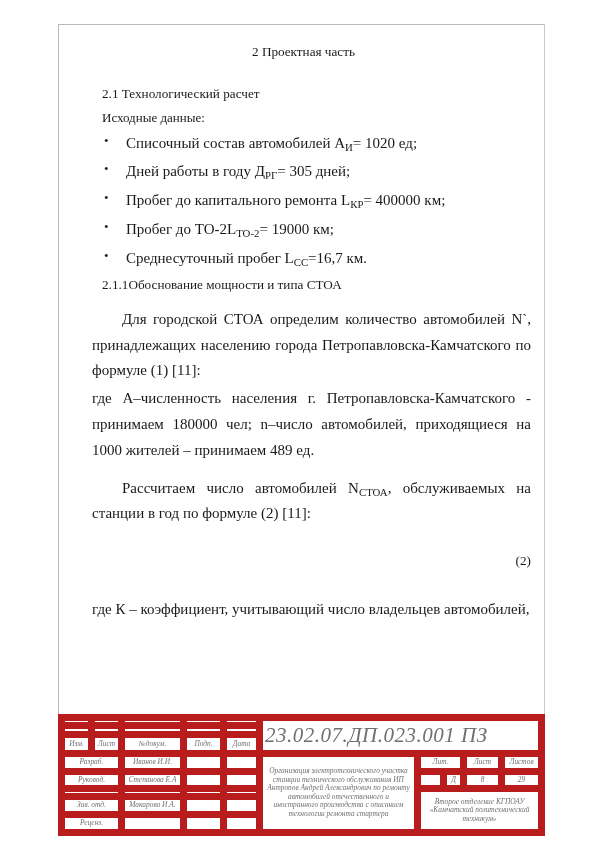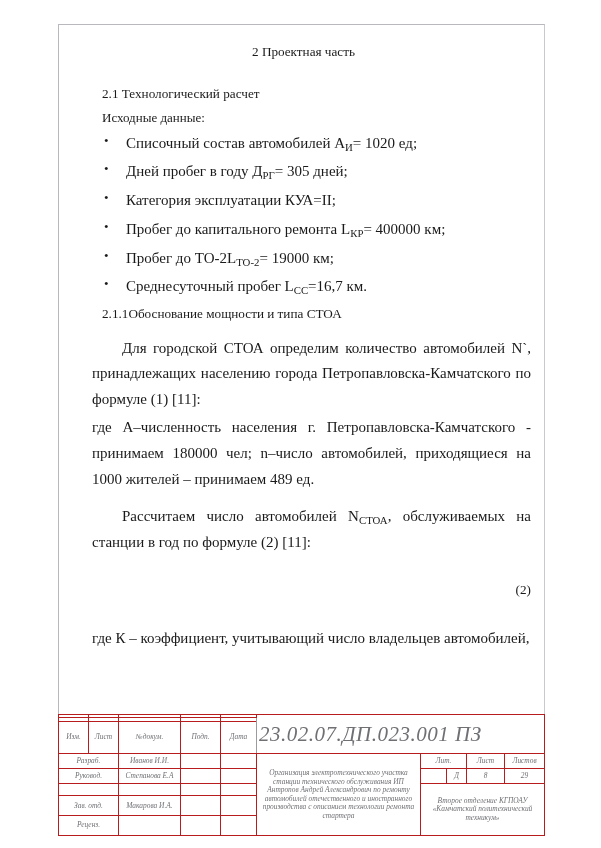--- a/index.html
+++ b/index.html
@@ -147,21 +147,21 @@
     font-style: italic;
     color: #6f7074;
   }
   .tb-table {
     width: 100%;
     height: 100%;
     border-collapse: collapse;
     table-layout: fixed;
   }
   .tb-table td {
-    border: 1px solid #b91c1c;
+    border: 7px solid #b91c1c;
     padding: 0 2px;
     font-size: 7.4px;
     line-height: 1.15;
     text-align: center;
     vertical-align: middle;
     font-style: italic;
     color: #6f7074;
     overflow: hidden;
     white-space: nowrap;
   }
@@ -207,22 +207,21 @@
   <div class="content">
 
     <div class="doc-title">2 Проектная часть</div>
 
     <div class="heading">2.1 Технологический расчет</div>
 
     <div class="plain-line">Исходные данные:</div>
 
     <ul class="params">
       <li><span>Списочный состав автомобилей А</span><sub>И</sub><span>= 1020 ед;</span></li>
-      <li><span>Дней пробег в году Д</span><sub>РГ</sub><span>= 305 дней;</span></li>
-      <li><span>Категория эксплуатации КУА=II;</span><sub></sub><span></span></li>
+      <li><span>Дней работы в году Д</span><sub>РГ</sub><span>= 305 дней;</span></li>
       <li><span>Пробег до капитального ремонта L</span><sub>КР</sub><span>= 400000 км;</span></li>
       <li><span>Пробег до ТО-2L</span><sub>ТО-2</sub><span>= 19000 км;</span></li>
       <li><span>Среднесуточный пробег L</span><sub>СС</sub><span>=16,7 км.</span></li>
     </ul>
 
     <div class="subheading">2.1.1Обоснование мощности и типа СТОА</div>
 
     <p class="body-par">Для городской СТОА определим количество автомобилей N`, принадлежащих населению города Петропавловска-Камчатского по формуле (1) [11]:</p>
 
 

